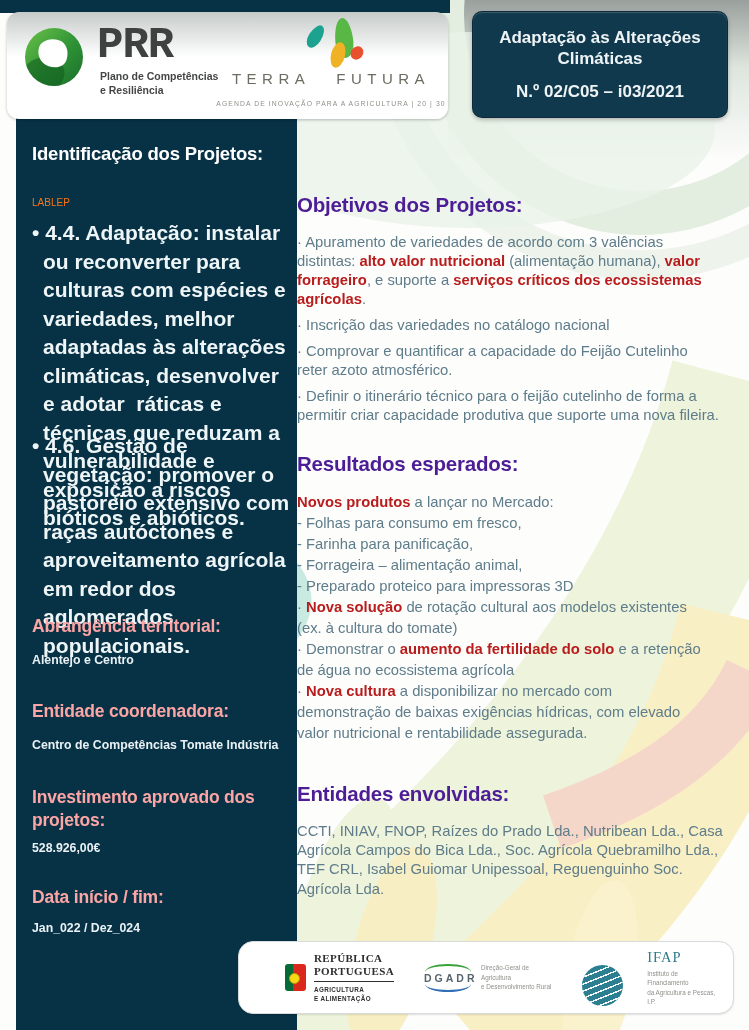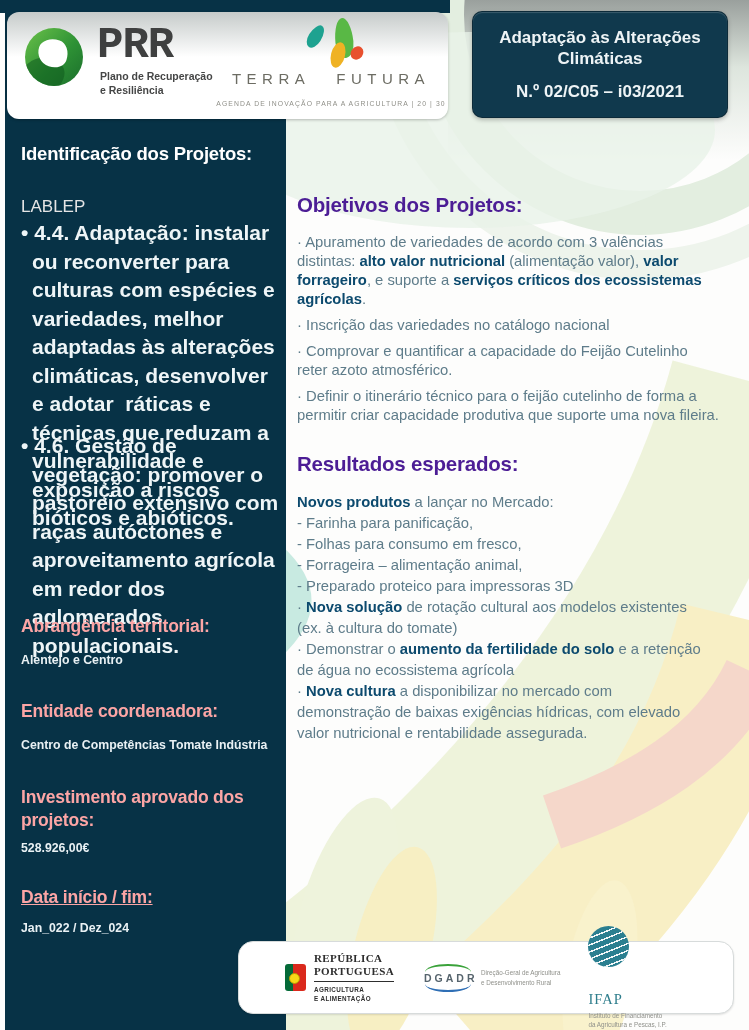--- a/index.html
+++ b/index.html
@@ -6,24 +6,24 @@
   html,body { background:#e8e8e8; }
   body { font-family:"Liberation Sans", sans-serif; }
   #canvas { position:relative; width:749px; height:1030px; margin:0 auto; background:#fdfdfc; overflow:hidden; }
 
   
   .topright-grad { position:absolute; left:448px; top:0; width:301px; height:160px;
     background:linear-gradient(180deg,#9aa09d 0%, #dde5dd 42%, rgba(238,244,238,0) 100%); }
   svg.decor { position:absolute; left:0; top:0; }
 
   
-  .sidebar { position:absolute; left:5px; top:0; width:281px; height:1030px; background:#073246; z-index:2; }
+  .sidebar { position:absolute; left:16px; top:0; width:281px; height:1030px; background:#073246; z-index:2; }
   .top-strip { position:absolute; left:0; top:0; width:450px; height:13px; background:#073246; z-index:2; }
   .sb-title { position:absolute; left:16px; top:143px; font-size:18.5px; font-weight:bold; color:#ffffff; white-space:nowrap; letter-spacing:-0.2px; }
-  .sb-proj  { position:absolute; left:16px; top:197px; font-size:17px; color:#e5e5e5; }
+  .sb-proj  { position:absolute; left:16px; top:197px; font-size:10px; color:#f97316; }
   .sb-bullet { position:absolute; left:16px; width:260px; font-size:21px; line-height:1.36; color:#eef5f7; padding-left:11px; text-indent:-11px; white-space:pre-wrap;font-weight:bold; }
   .sb-b1 { top:219px; }
   .sb-b2 { top:432px; }
   .sb-label { position:absolute; left:16px; width:252px; font-size:17.5px; font-weight:bold; color:#fca5a5; line-height:1.3; letter-spacing:-0.2px; }
   .sb-value { position:absolute; left:16px; width:262px; font-size:12.3px; font-weight:bold; color:#e9f1f4; }
 
   
   .band { position:absolute; left:7px; top:12px; width:441px; height:107px; border-radius:12px;
     background:linear-gradient(180deg,#c6cbca 0%, #ffffff 42%); z-index:3;
     box-shadow:0 1px 3px rgba(0,0,0,0.25); }
@@ -55,21 +55,21 @@
 
   
   .section { position:absolute; left:297px; z-index:3; }
   .sec-title { font-size:20.5px; font-weight:bold; color:#4c1d95; letter-spacing:-0.2px; margin-bottom:16px; }
   #objectives { top:193px; width:424px; }
   #results    { top:452px; width:404px; }
   #entities   { top:782px; width:428px; }
   .obj-item { font-size:14.8px; color:#5e7c8a; line-height:1.28; margin-bottom:7px; }
   .res-line { font-size:14.8px; color:#5e7c8a; line-height:1.42; }
   .ent-text { font-size:14.8px; color:#5e7c8a; line-height:1.3; }
-  .obj-item .b, .res-line .b { font-weight:bold; color:#0c4a6e; }
+  .obj-item .b, .res-line .b { font-weight:bold; color:#b91c1c; }
 
   
   .f-band { position:absolute; left:238px; top:941px; width:496px; height:73px; background:#ffffff;
     border:1px solid #d7dbdb; border-radius:15px; z-index:3; box-shadow:0 1px 2px rgba(0,0,0,0.12);
     display:flex; align-items:center; padding:0 14px 0 46px; gap:28px; }
   .gov-block { display:flex; align-items:center; gap:8px; }
   .flag { width:21px; height:27px; border-radius:3px; position:relative;
     background:linear-gradient(90deg,#046a38 0 40%, #da291c 40% 100%); flex:0 0 auto; }
   .flag::after { content:""; position:absolute; left:3.5px; top:9px; width:9px; height:9px; border-radius:50%;
     background:#f7d917; border:1px solid #b89b00; }
@@ -77,21 +77,21 @@
     color:#2e2e2e; letter-spacing:0.4px; }
   .gov-rule { border-bottom:1px solid #2e2e2e; padding-bottom:3px; }
   .gov-sub { font-family:"Liberation Sans", sans-serif; font-size:6.3px; font-weight:bold; letter-spacing:0.4px;
     color:#2e2e2e; margin-top:3px; line-height:1.45; }
   .dgadr-block { display:flex; align-items:center; gap:7px; }
   .dgadr-mark { width:52px; text-align:right; }
   .dgadr-arc-top { width:46px; height:8px; margin:0 auto; border-top:2.5px solid #3aa23a; border-radius:50% 50% 0 0/100% 100% 0 0; }
   .dgadr-letters { font-size:10.5px; font-weight:bold; letter-spacing:3px; color:#56646d; margin:0 0 0 2px; }
   .dgadr-arc-bot { width:46px; height:8px; margin:0 auto; border-bottom:2.5px solid #2f6fb5; border-radius:0 0 50% 50%/0 0 100% 100%; }
   .logo-desc { font-size:6.3px; color:#8f908a; line-height:1.5; }
-  .ifap-block { display:flex; align-items:flex-start; gap:24px;flex-direction:column; }
+  .ifap-block { display:flex; align-items:flex-end; gap:24px; }
   .ifap-globe { width:41px; height:41px; border-radius:50%; background:#2b7f90; position:relative; overflow:hidden; flex:0 0 auto; }
   .ifap-globe::after { content:""; position:absolute; inset:-10px;
     background:repeating-linear-gradient(150deg, rgba(255,255,255,0.95) 0 1.4px, rgba(255,255,255,0) 1.4px 6.5px); 
     transform:rotate(8deg); }
   .ifap-name { font-family:"Liberation Serif", serif; font-size:14.5px; color:#2e7d8c; letter-spacing:1px; margin-bottom:3px; }
 </style>
 </head>
 <body>
 
 <div id="canvas">
@@ -120,32 +120,32 @@
 
     <div class="sb-label" style="top:615px;">Abrangência territorial:</div>
     <div class="sb-value" style="top:653px;">Alentejo e Centro</div>
 
     <div class="sb-label" style="top:700px;">Entidade coordenadora:</div>
     <div class="sb-value" style="top:738px;">Centro de Competências Tomate Indústria</div>
 
     <div class="sb-label" style="top:786px;">Investimento aprovado dos projetos:</div>
     <div class="sb-value" style="top:841px;">528.926,00€</div>
 
-    <div class="sb-label" style="top:886px;text-decoration:underline;">Data início / fim:</div>
+    <div class="sb-label" style="top:886px;">Data início / fim:</div>
     <div class="sb-value" style="top:921px;">Jan_022 / Dez_024</div>
   </div>
 
   <div class="band">
     <div class="prr-logo">
       <div class="crescent"></div>
       <div class="blob"></div>
     </div>
     <div class="prr-word">PRR</div>
     <div class="prr-sub">
-      <div>Plano de Recuperação</div>
+      <div>Plano de Competências</div>
       <div>e Resiliência</div>
     </div>
     <div class="tf-block">
       <div class="tf-leaves">
         <div class="leaf leaf-teal"></div>
         <div class="leaf leaf-green"></div>
         <div class="leaf leaf-yellow"></div>
         <div class="leaf leaf-red"></div>
       </div>
       <div class="tf-words">
@@ -155,38 +155,42 @@
     </div>
   </div>
 
   <div class="prog-box">
     <div class="prog-title">Adaptação às Alterações Climáticas</div>
     <div class="prog-code">N.º 02/C05 – i03/2021</div>
   </div>
 
   <div class="section" id="objectives">
     <div class="sec-title">Objetivos dos Projetos:</div>
-    <div class="obj-item"><span>· Apuramento de variedades de acordo com 3 valências distintas: </span><span class="b">alto valor nutricional</span><span> (alimentação valor), </span><span class="b">valor forrageiro</span><span>, e suporte a </span><span class="b">serviços críticos dos ecossistemas agrícolas</span><span>.</span></div>
+    <div class="obj-item"><span>· Apuramento de variedades de acordo com 3 valências distintas: </span><span class="b">alto valor nutricional</span><span> (alimentação humana), </span><span class="b">valor forrageiro</span><span>, e suporte a </span><span class="b">serviços críticos dos ecossistemas agrícolas</span><span>.</span></div>
     <div class="obj-item"><span>· Inscrição das variedades no catálogo nacional</span></div>
     <div class="obj-item"><span>· Comprovar e quantificar a capacidade do Feijão Cutelinho reter azoto atmosférico.</span></div>
     <div class="obj-item"><span>· Definir o itinerário técnico para o feijão cutelinho de forma a permitir criar capacidade produtiva que suporte uma nova fileira.</span></div>
   </div>
 
   <div class="section" id="results">
     <div class="sec-title">Resultados esperados:</div>
     <div class="res-line"><span class="b">Novos produtos</span><span> a lançar no Mercado:</span></div>
+    <div class="res-line"><span>- Folhas para consumo em fresco,</span></div>
     <div class="res-line"><span>- Farinha para panificação,</span></div>
-    <div class="res-line"><span>- Folhas para consumo em fresco,</span></div>
     <div class="res-line"><span>- Forrageira – alimentação animal,</span></div>
     <div class="res-line"><span>- Preparado proteico para impressoras 3D</span></div>
     <div class="res-line"><span>· </span><span class="b">Nova solução</span><span> de rotação cultural aos modelos existentes (ex. à cultura do tomate)</span></div>
     <div class="res-line"><span>· Demonstrar o </span><span class="b">aumento da fertilidade do solo</span><span> e a retenção de água no ecossistema agrícola</span></div>
     <div class="res-line"><span>· </span><span class="b">Nova cultura</span><span> a disponibilizar no mercado com demonstração de baixas exigências hídricas, com elevado valor nutricional e rentabilidade assegurada.</span></div>
   </div>
 
+  <div class="section" id="entities">
+    <div class="sec-title">Entidades envolvidas:</div>
+    <div class="ent-text">CCTI, INIAV, FNOP, Raízes do Prado Lda., Nutribean Lda., Casa Agrícola Campos do Bica Lda., Soc. Agrícola Quebramilho Lda., TEF CRL, Isabel Guiomar Unipessoal, Reguenguinho Soc. Agrícola Lda.</div>
+  </div>
 
   <div class="f-band">
     <div class="gov-block">
       <div class="flag"></div>
       <div>
         <div class="gov-text gov-rule">
           <div>REPÚBLICA</div>
           <div>PORTUGUESA</div>
         </div>
         <div class="gov-sub">

